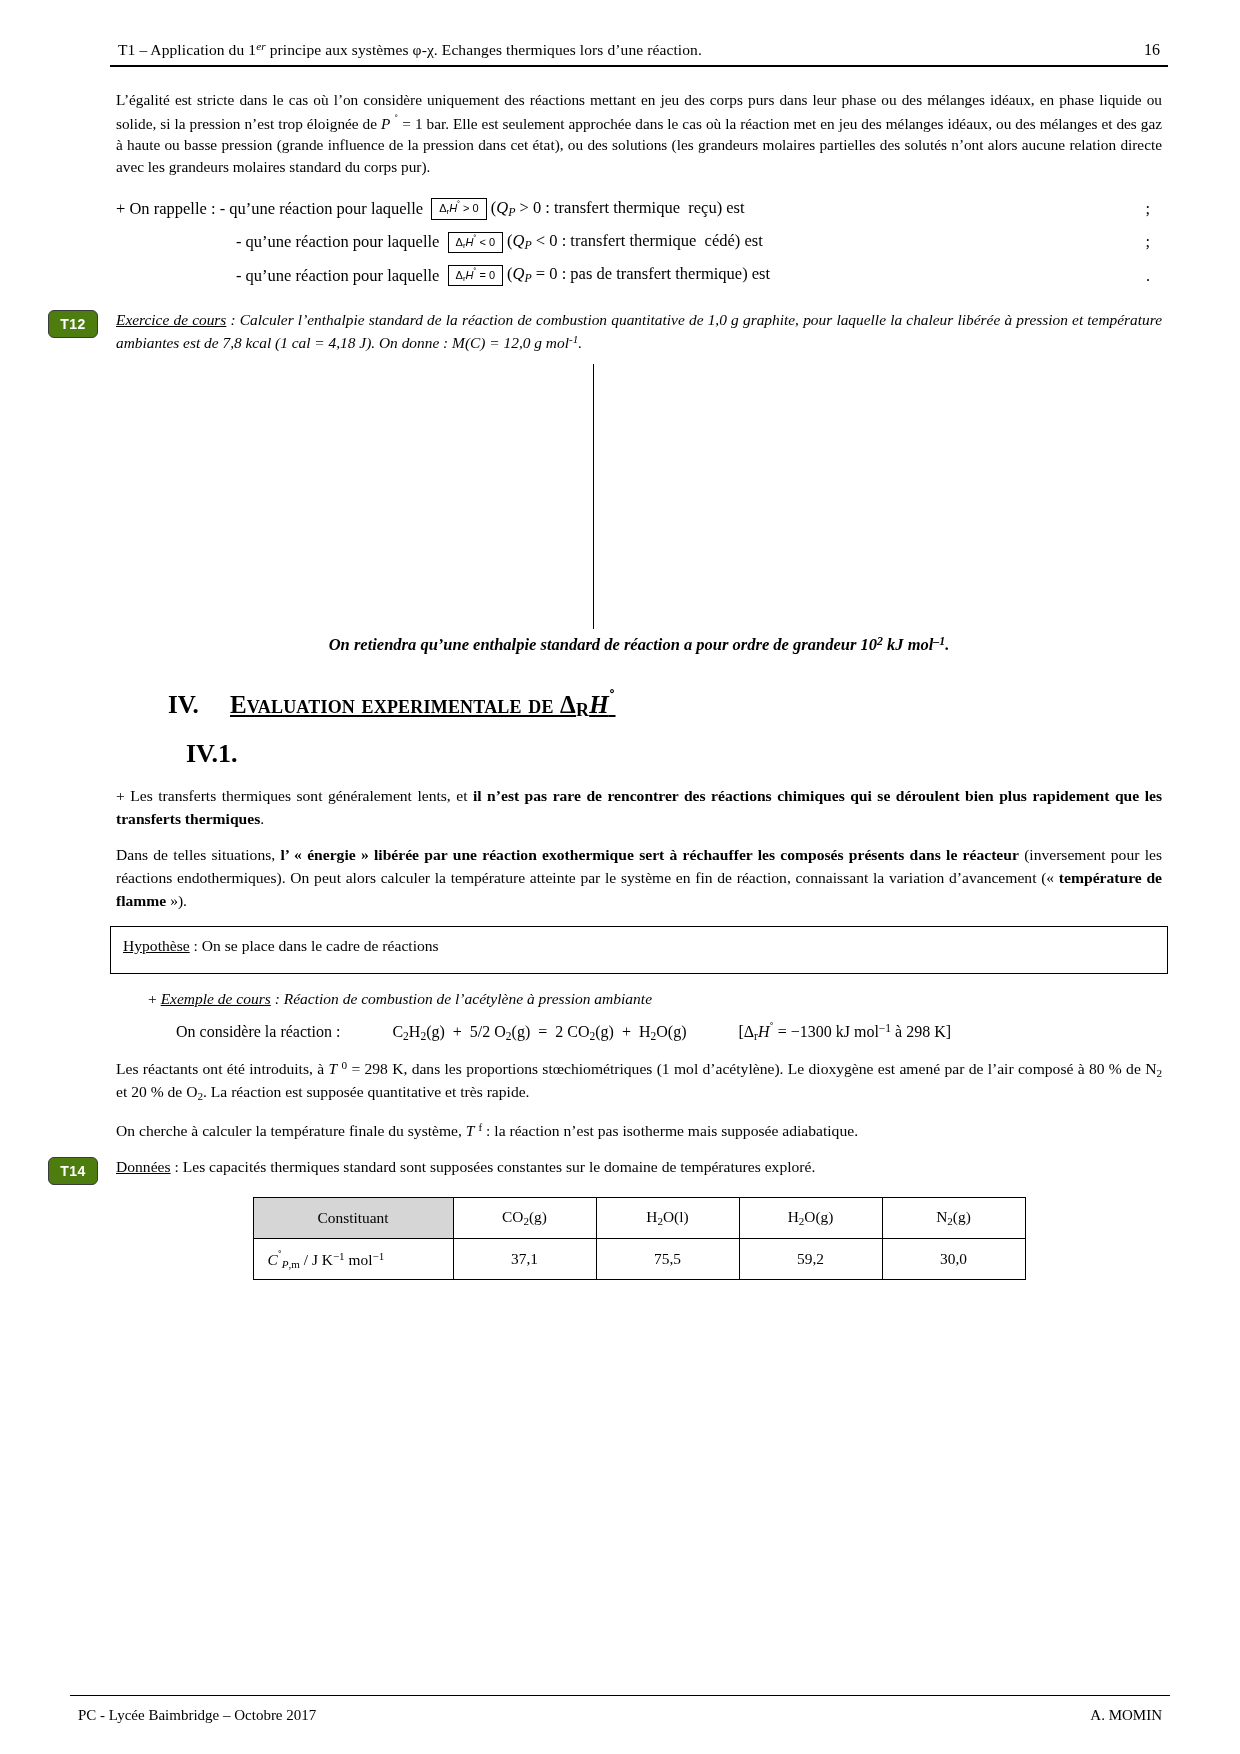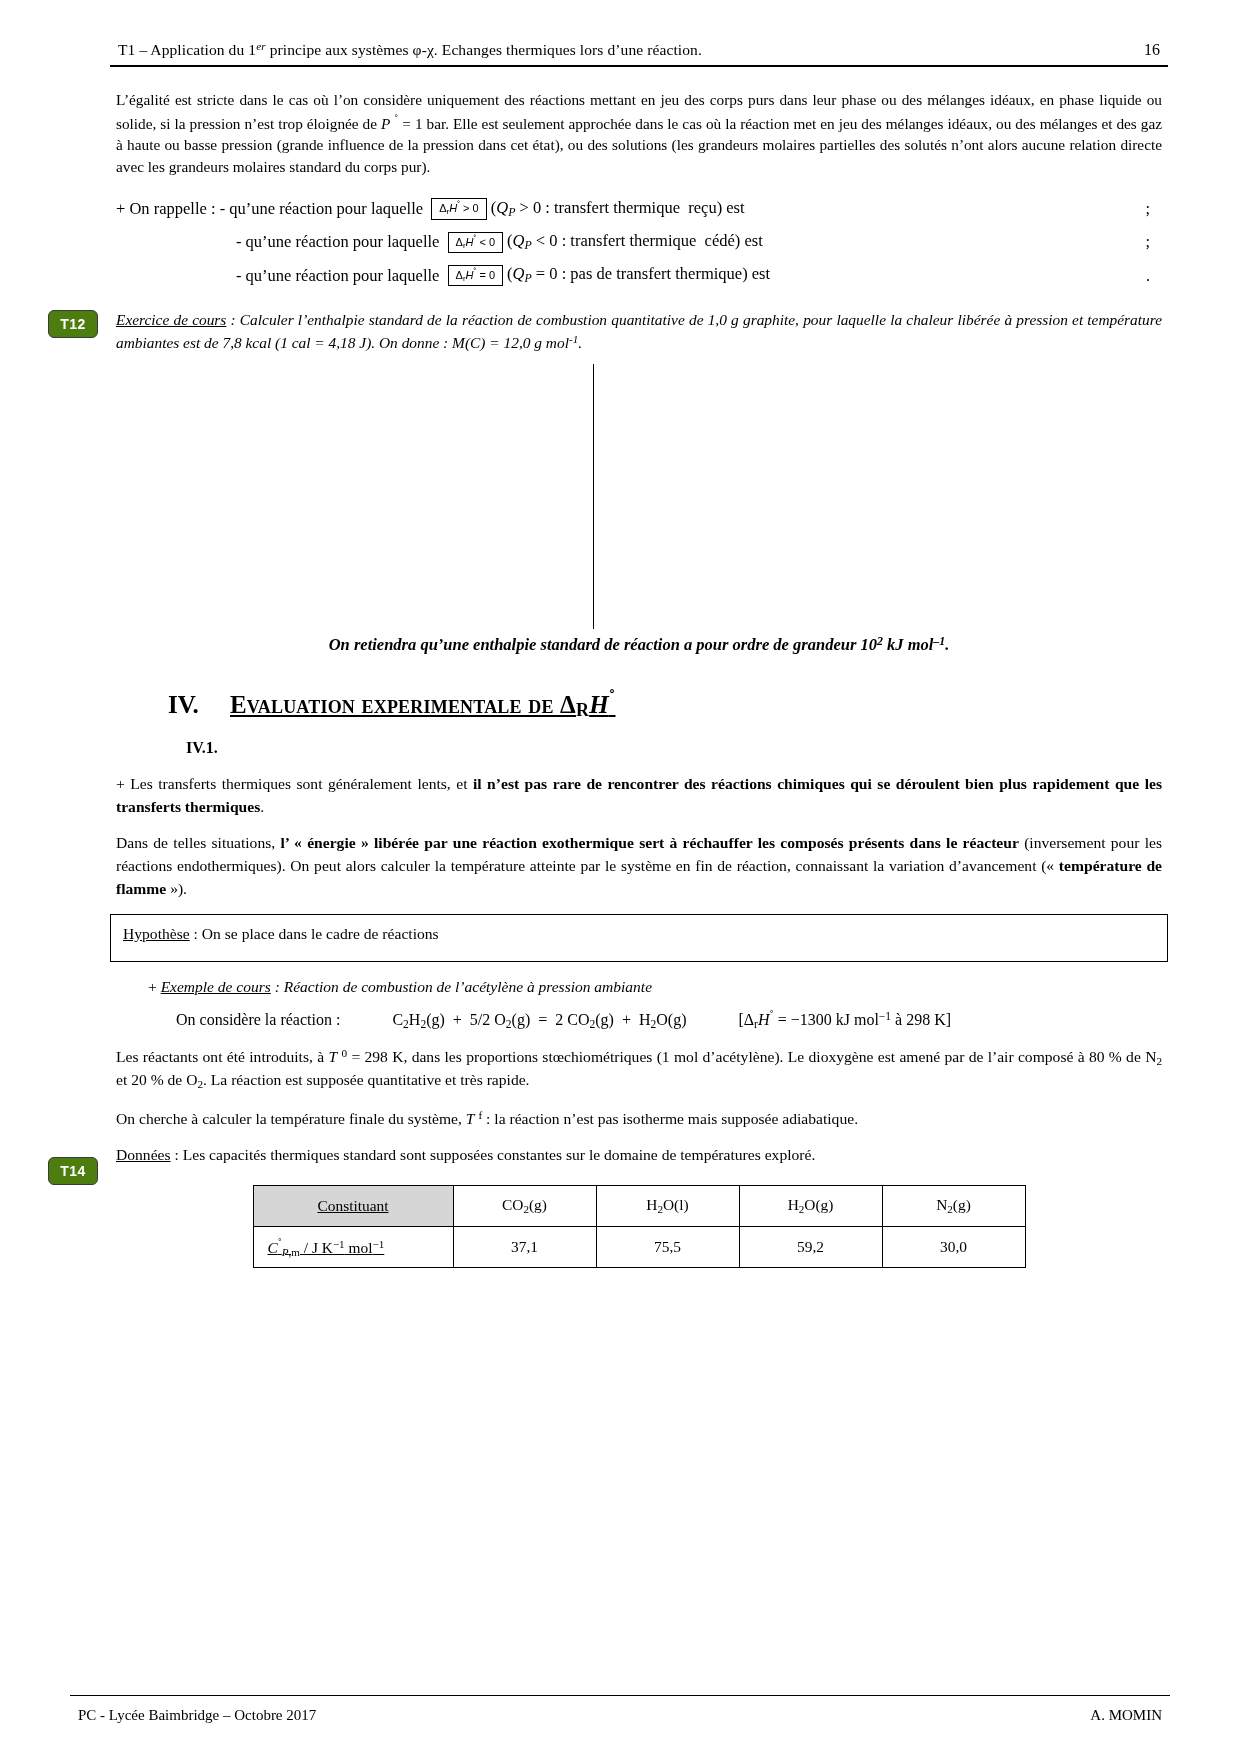--- a/index.html
+++ b/index.html
@@ -136,21 +136,21 @@
   .h-sec .num { width: 62px; }
   .h-sec .title {
     text-decoration: underline;
     font-variant: small-caps;
     letter-spacing: 0.2px;
   }
   .h-sub {
     display: flex;
     align-items: flex-end;
     margin: 0 0 16px 78px;
-    font-size: 16px;
+    font-size: 26px;
     font-weight: bold;
   }
   .h-sub .num { width: 52px; }
   .h-sub .title {
     text-decoration: underline;
     font-variant: small-caps;
   }
 
   .body-text {
     margin: 0 8px 14px 8px;
@@ -202,21 +202,20 @@
   }
   table.data td {
     border: 1.1px solid #000;
     text-align: center;
     padding: 7px 10px;
     height: 26px;
   }
   table.data td.hdr-first {
     background: #d6d6d6;
     width: 175px;
-    text-decoration: underline;
   }
   table.data td.col { width: 122px; }
 
   
   .footer-rule {
     position: absolute;
     left: 70px;
     right: 70px;
     bottom: 58px;
     border-bottom: 1.3px solid #000;

